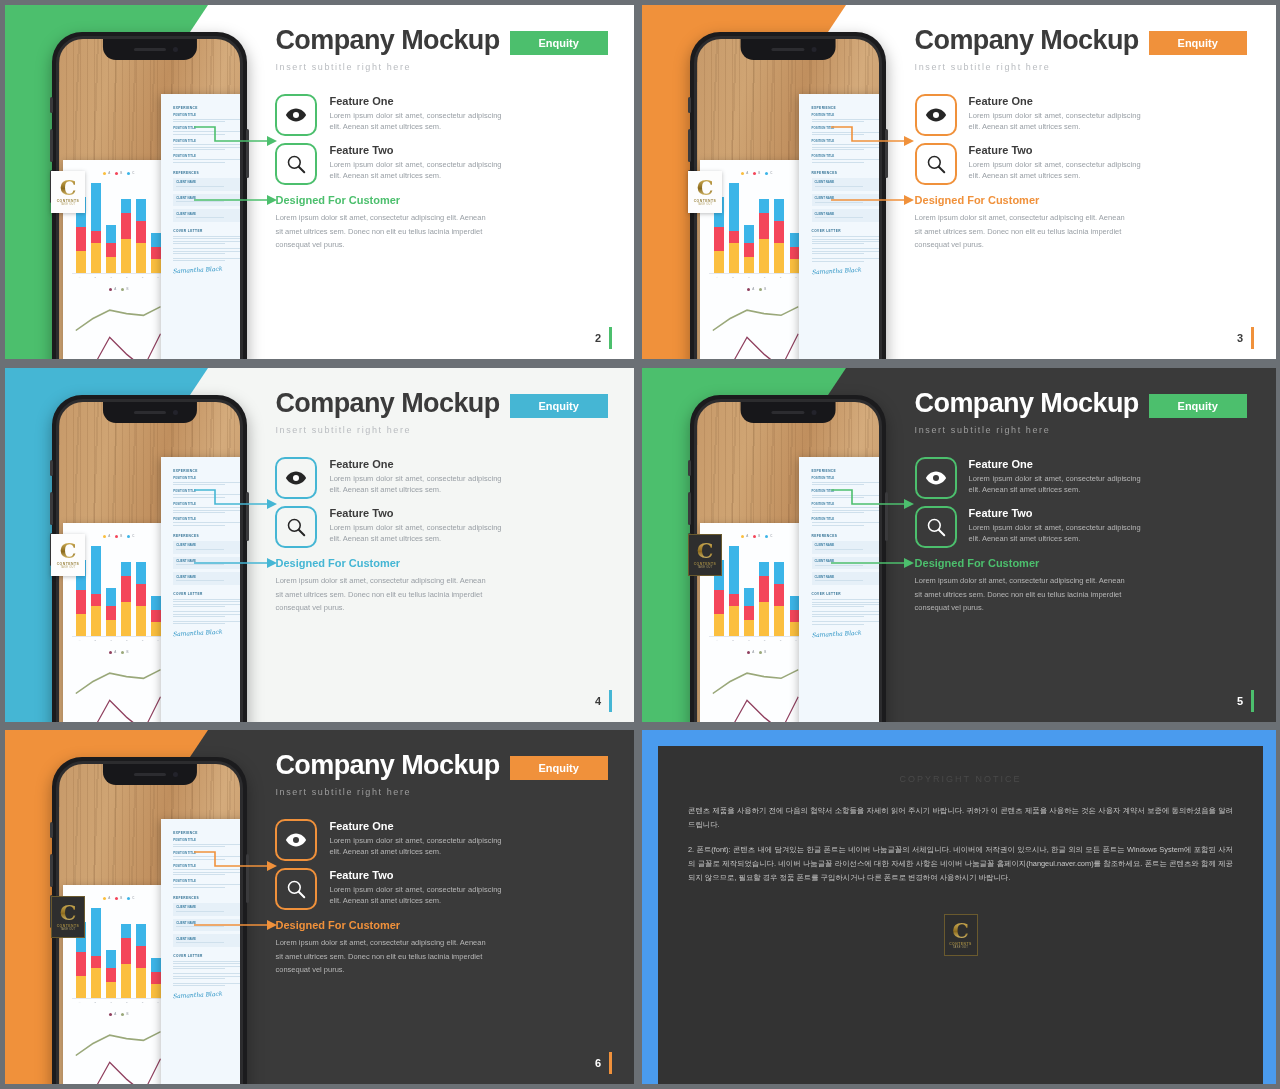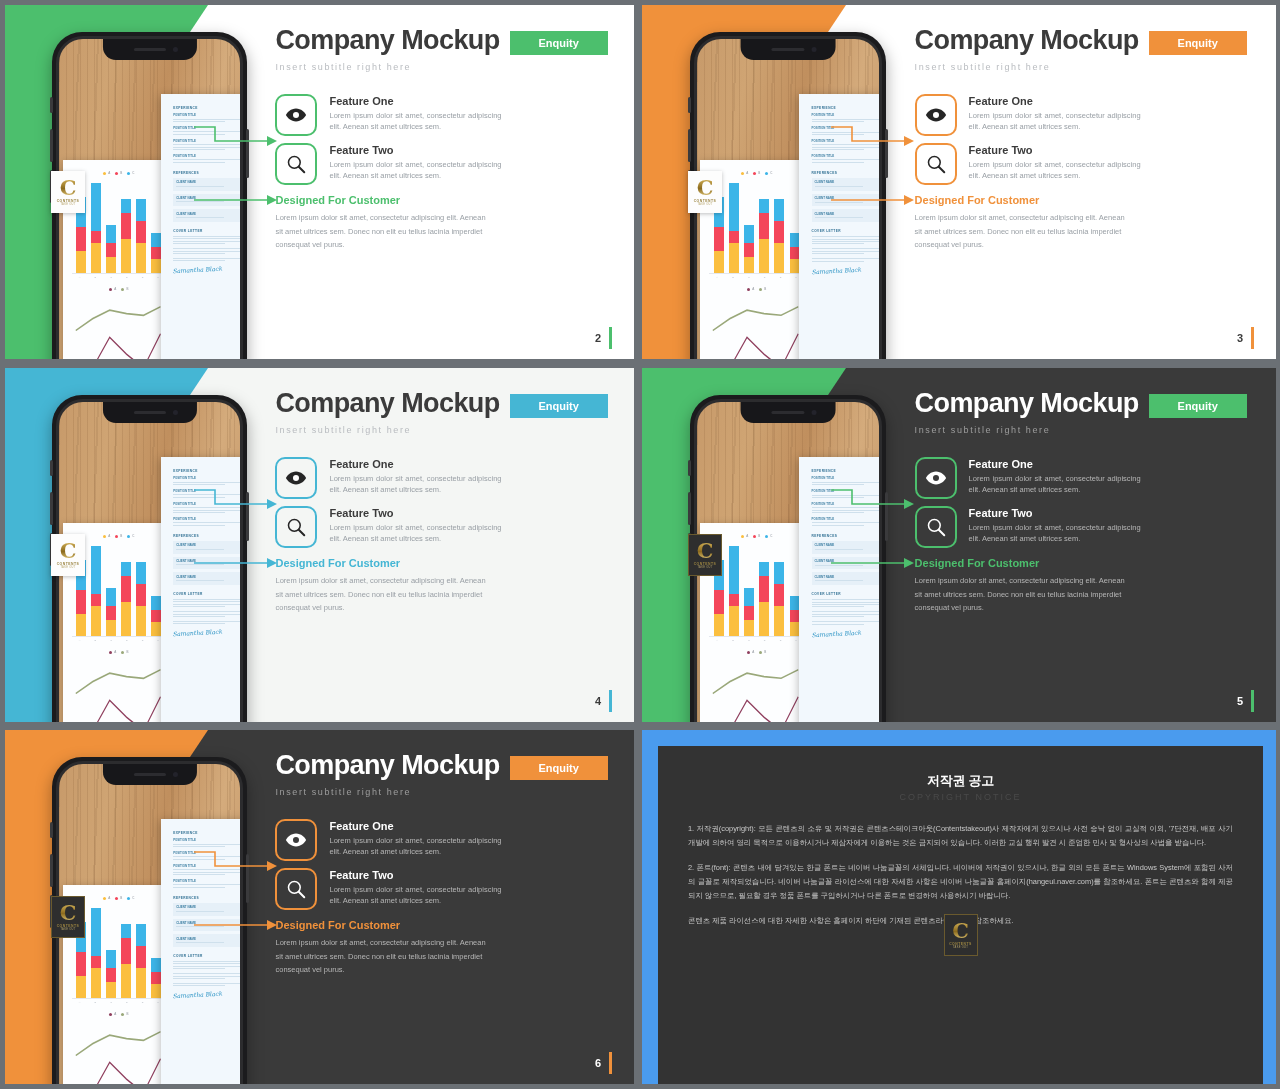--- a/index.html
+++ b/index.html
@@ -1149,26 +1149,24 @@
       <div class="pagenum">
         <span class="n lt">6</span>
         <span class="bar" style="background:#f0913b"></span>
       </div>
     </div>
   </div>
 
   <div class="cell br">
     <div class="slide copy-slide">
       <div class="copy-inner">
-        <div class="copy-title">저작권 공고</div>
         <div class="copy-subtitle">COPYRIGHT NOTICE</div>
 
-        <div class="copy-p">1. 저작권(copyright): 모든 콘텐츠의 소유 및 저작권은 콘텐츠스테이크아웃(Contentstakeout)사 제작자에게 있으시나 사전 승낙 없이 교실적 이외, '7단전재, 배포 사기 개발에 의하여 영리 목적으로 이용하시거나 제삼자에게 이용하는 것은 금지되어 있습니다. 이러한 교실 행위 발견 시 준엄한 민사 및 형사상의 사법을 받습니다.</div>
+        <div class="copy-p">콘텐츠 제품을 사용하기 전에 다음의 협약서 소항들을 자세히 읽어 주시기 바랍니다. 귀하가 이 콘텐츠 제품을 사용하는 것은 사용자 계약서 보증에 동의하셨음을 알려드립니다.</div>
         <div class="copy-p">2. 폰트(font): 콘텐츠 내에 담겨있는 한글 폰트는 네이버 나눔글꼴의 서체입니다. 네이버에 저작권이 있으시나, 한글 외의 모든 폰트는 Windows System에 포함된 사저의 글꼴로 제작되었습니다. 네이버 나눔글꼴 라이선스에 대한 자세한 사항은 네이버 나눔글꼴 홈페이지(hangeul.naver.com)를 참조하세요. 폰트는 콘텐츠와 함께 제공되지 않으므로, 필요할 경우 정품 폰트를 구입하시거나 다른 폰트로 변경하여 사용하시기 바랍니다.</div>
-        <div class="copy-p">콘텐츠 제품 라이선스에 대한 자세한 사항은 홈페이지 하단에 기재된 콘텐츠라이선스를 참조하세요.</div>
 
         <div class="cbadge dark copy-badge">
           <span class="c">C</span>
           <span class="w1">CONTENTS</span>
           <span class="w2">TAKE OUT</span>
         </div>
       </div>
     </div>
   </div>
 

